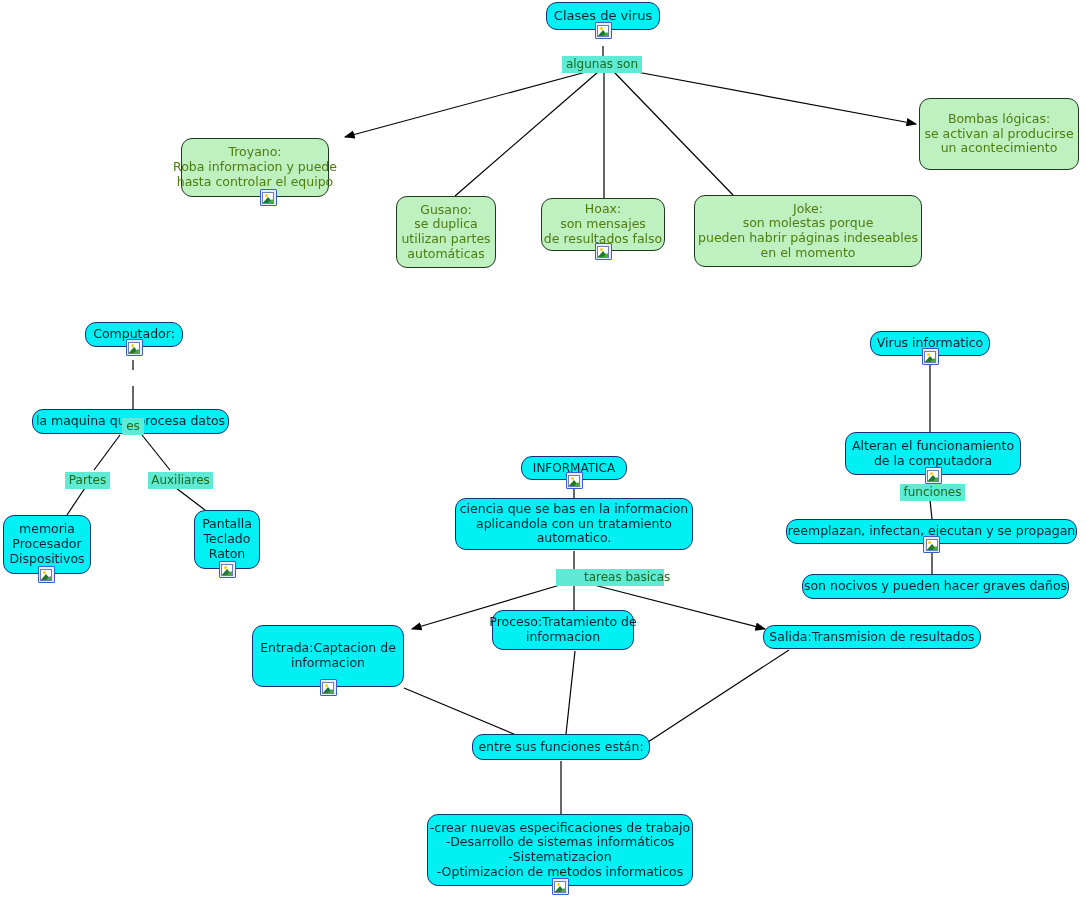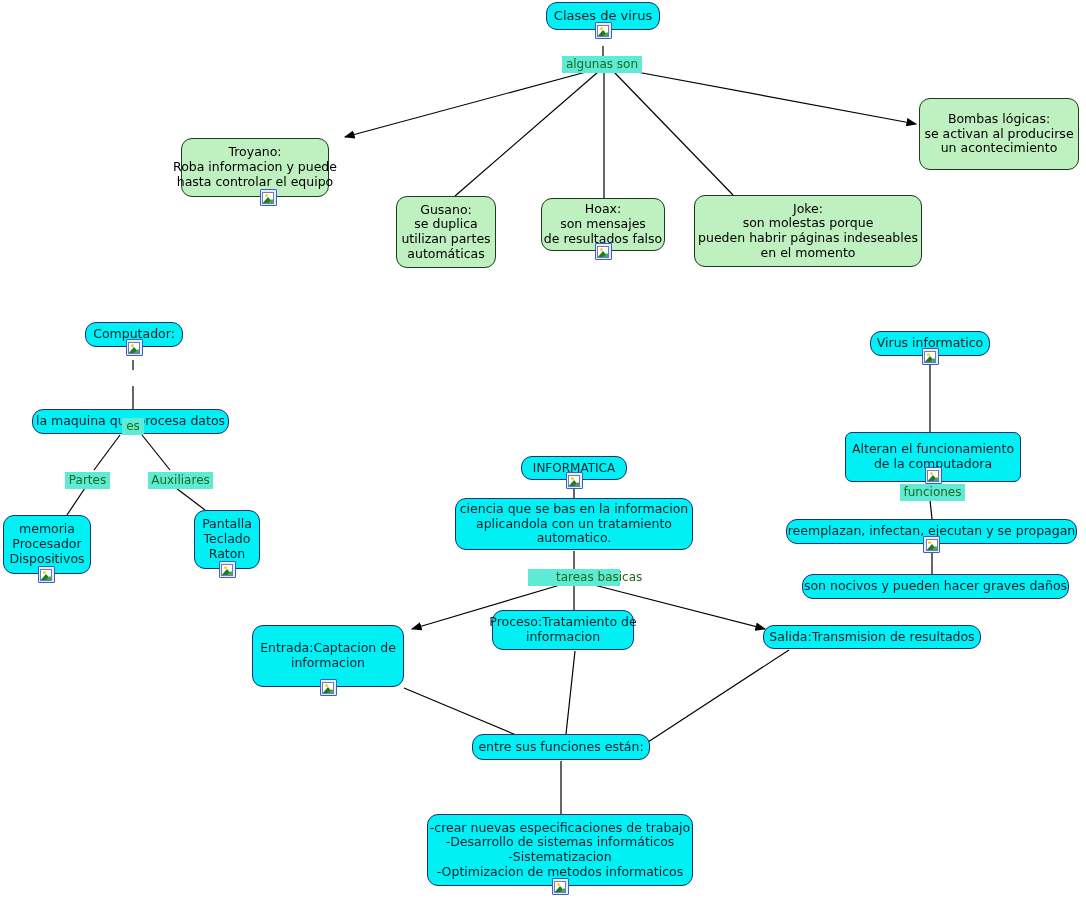--- a/index.html
+++ b/index.html
@@ -38,21 +38,21 @@
     padding: 3px 7px;
     white-space: pre;
   }
   .node.cyan {
     background: #00f0f4;
     border-color: #14307a;
   }
   .node.green {
     background: #bff0bf;
     border-color: #1d3b1d;
-    color: #000000;
+    color: #4d7c0f;
   }
   .node .txt {
     display: block;
     white-space: pre;
   }
   .link-label {
     position: absolute;
     background: #5eead4;
     color: #1d6b1d;
     font-size: 12px;
@@ -258,21 +258,21 @@
         </div>
       </div>
       <div class="node cyan" style="left: 870px; top: 331px; width: 120px; height: 25px; font-size: 12.5px;"><span class="txt">Virus informatico</span></div>
       <div class="imgicon" style="left: 921.5px; top: 348px;">
         <div class="frame">
           <div class="sun"></div>
           <div class="hill"></div>
           <div class="hill2"></div>
         </div>
       </div>
-      <div class="node cyan" style="left: 845px; top: 432px; width: 176px; height: 50px; font-size: 12.5px; border-radius: 7px;"><span class="txt">Alteran el funcionamiento
+      <div class="node cyan" style="left: 845px; top: 432px; width: 176px; height: 43px; font-size: 12.5px;"><span class="txt">Alteran el funcionamiento
 de la computadora</span></div>
       <div class="imgicon" style="left: 924.5px; top: 467px;">
         <div class="frame">
           <div class="sun"></div>
           <div class="hill"></div>
           <div class="hill2"></div>
         </div>
       </div>
       <div class="node cyan" style="left: 786px; top: 519px; width: 291px; height: 25px; font-size: 12.5px;"><span class="txt">reemplazan, infectan, ejecutan y se propagan</span></div>
       <div class="imgicon" style="left: 923px; top: 536px;">
@@ -282,17 +282,17 @@
           <div class="hill2"></div>
         </div>
       </div>
       <div class="node cyan" style="left: 802px; top: 574px; width: 267px; height: 25px; font-size: 12.5px;"><span class="txt">son nocivos y pueden hacer graves daños</span></div>
     </div>
   <div id="labels-layer">
       <div class="link-label" style="left: 562px; top: 56px; width: 80px;">algunas son</div>
       <div class="link-label" style="left: 122px; top: 370px; width: 22px; margin-top: 48px;">es</div>
       <div class="link-label" style="left: 65px; top: 472px; width: 45px;">Partes</div>
       <div class="link-label" style="left: 148px; top: 472px; width: 65px;">Auxiliares</div>
-      <div class="link-label" style="left: 528px; top: 569px; width: 92px; padding-left: 28px;">tareas basicas</div>
+      <div class="link-label" style="left: 556px; top: 569px; width: 108px; padding-left: 28px;">tareas basicas</div>
       <div class="link-label" style="left: 900px; top: 484px; width: 65px;">funciones</div>
     </div>
 
 </div>
 
 </body></html>

